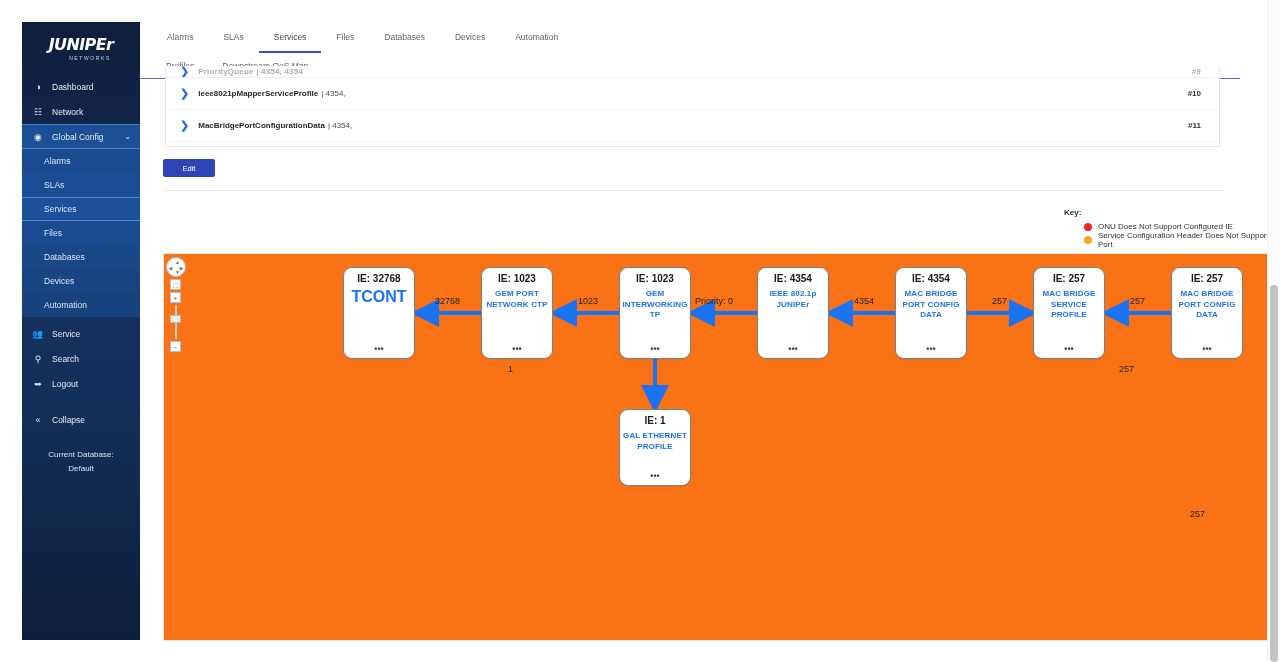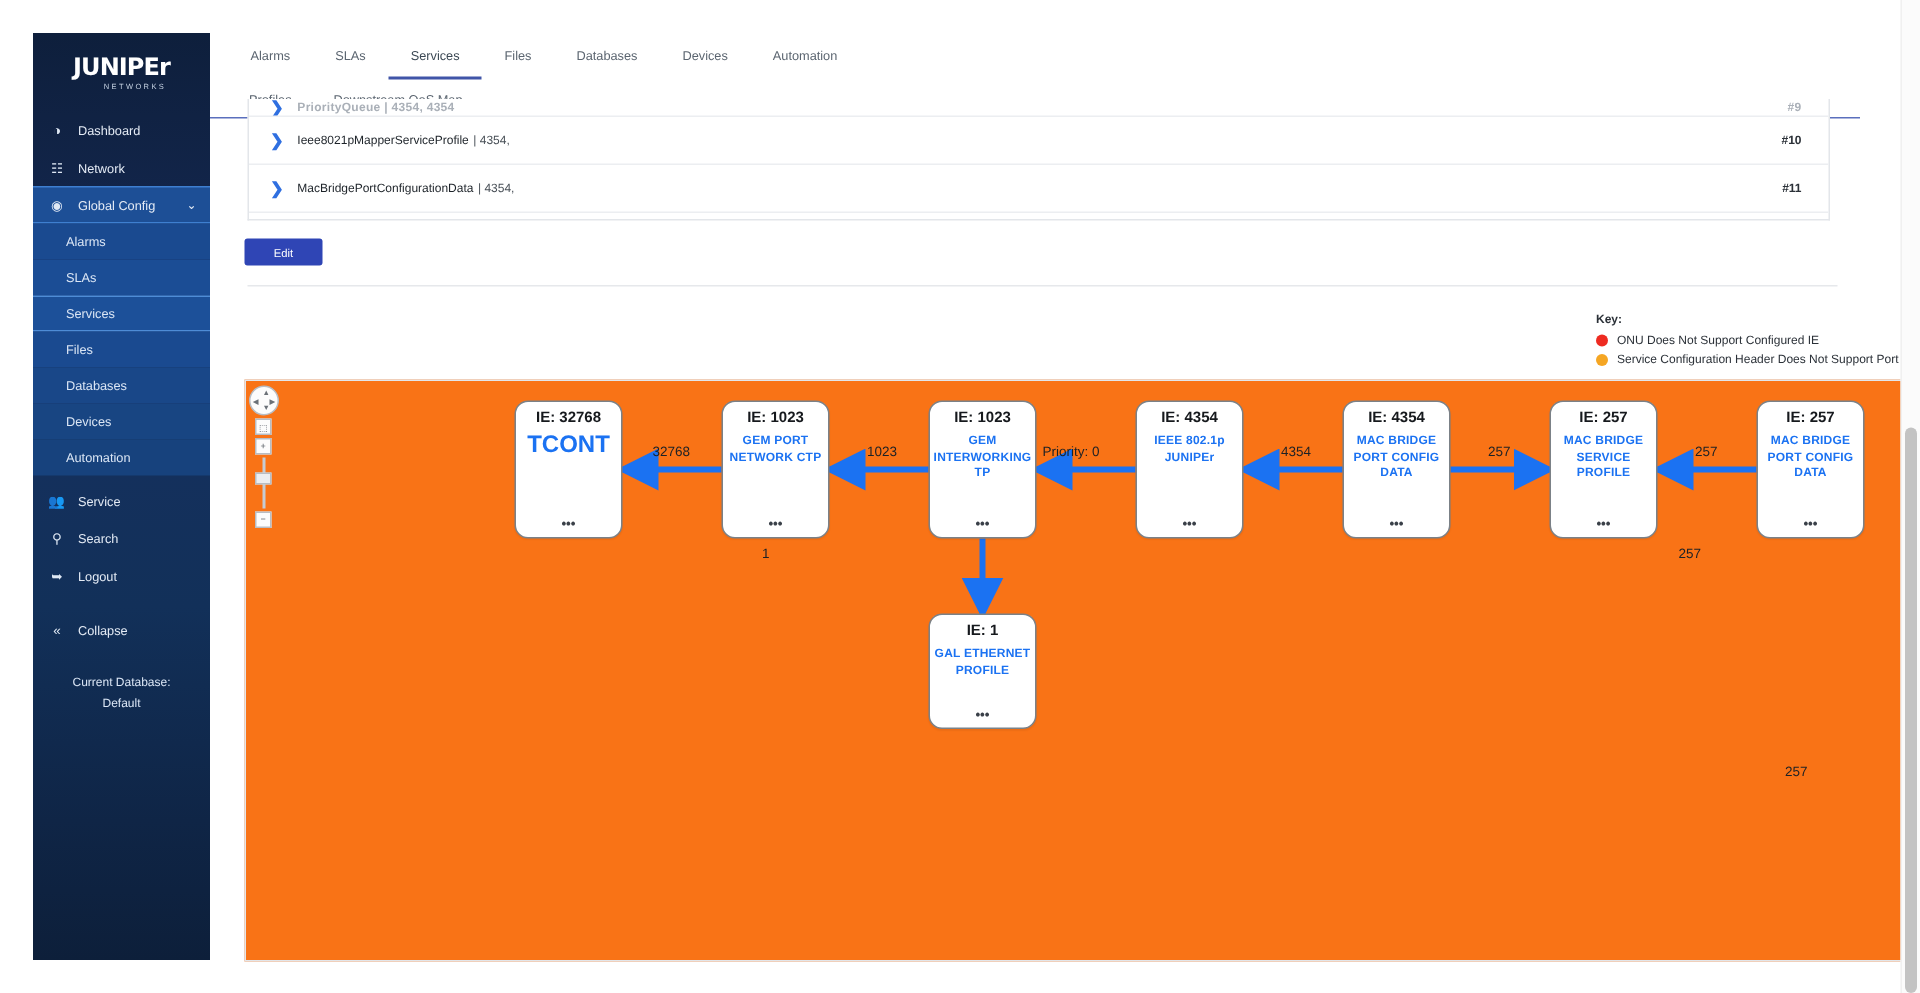--- a/index.html
+++ b/index.html
@@ -17,20 +17,21 @@
   .sidebar {
     position: absolute; left: 22px; top: 22px;
     width: 118px; height: 618px;
     background: linear-gradient(180deg,#0e1f3c 0%, #12254a 18%, #15305e 40%, #123059 62%, #0f2546 85%, #0d1f3a 100%);
     overflow: hidden;
   }
   .logo-wrap { height: 52px; display:flex; flex-direction:column; align-items:center; justify-content:center; }
   .logo-main {
     color:#ffffff; font-size:16px; font-weight:700; letter-spacing:-0.6px;
     font-family:"DejaVu Sans", sans-serif;
+    font-style:italic;
   }
   .logo-sub { color:#c6d2e2; font-size:5px; letter-spacing:1.6px; margin-top:1px; margin-left:18px; }
 
   .nav-item {
     display:flex; align-items:center; gap:8px;
     height:25px; padding-left:10px;
     color:#e4ebf5; font-size:8.5px; white-space:nowrap;
   }
   .nav-item .ico { width:12px; text-align:center; font-size:9px; color:#dfe8f4; flex:none; }
   .nav-item.active-parent {
@@ -61,21 +62,21 @@
   .hline { position:absolute; left:140px; top:78px; width:1100px; height:1px; background:#5a6fbd; }
 
   
   .listpanel {
     position:absolute; left:165px; top:66px; width:1055px; height:81px;
     border:1px solid #e3e6ea; border-top:none; background:#fff; overflow:hidden;
   }
   .list-row { position:relative; height:32px; border-bottom:1px solid #eceef1; display:flex; align-items:center; padding-left:14px; }
   .list-row.clipped { height:12px; border-bottom:1px solid #eceef1; overflow:hidden; }
   .caret { color:#2f6fe0; font-size:11px; font-weight:700; margin-right:9px; }
-  .row-name { font-size:8px; font-weight:400; color:#1d2329; }
+  .row-name { font-size:8px; font-weight:700; color:#1d2329; }
   .row-val { font-size:8px; color:#4a5158; margin-left:3px; }
   .row-idx { position:absolute; right:18px; font-size:8px; font-weight:700; color:#2b3138; }
 
   .clip-ghost { font-size:8px; font-weight:700; color:#aab0b8; letter-spacing:0.2px; }
 
   
   .edit-btn {
     position:absolute; left:163px; top:159px; width:52px; height:18px;
     background:#2f45b5; color:#fff; font-size:7.5px; font-weight:400;
     border:none; border-radius:2px; cursor:pointer;
@@ -89,21 +90,21 @@
     width:100%; height:22px; border:none; border-bottom:1px solid #c9ced4;
     background:transparent; font-size:9px; color:#3a4048; outline:none;
     font-family:"Liberation Sans", sans-serif; padding:0;
   }
   .search-input::placeholder { color:#8b9199; }
   .search-go { position:absolute; right:8px; top:0px; color:#2f45b5; font-size:12px; cursor:pointer; }
 
   
   .keybox { position:absolute; left:1064px; top:208px; font-size:8px; color:#2b3138; }
   .keytitle { font-weight:700; font-size:8px; margin-bottom:3px; }
-  .keyrow { display:flex; align-items:center; gap:6px; height:13px; }
+  .keyrow { display:flex; align-items:center; gap:6px; height:13px;margin-left:20px; }
   .dot { width:8px; height:8px; border-radius:50%; flex:none; }
 
   
   .canvas {
     position:absolute; left:163px; top:253px; width:1184px; height:388px;
     border:1px solid #e3e6ea; background:#f97316; overflow:hidden;
   }
 
   
   .zoomctl { position:absolute; left:2px; top:3px; width:20px; height:94px; }

